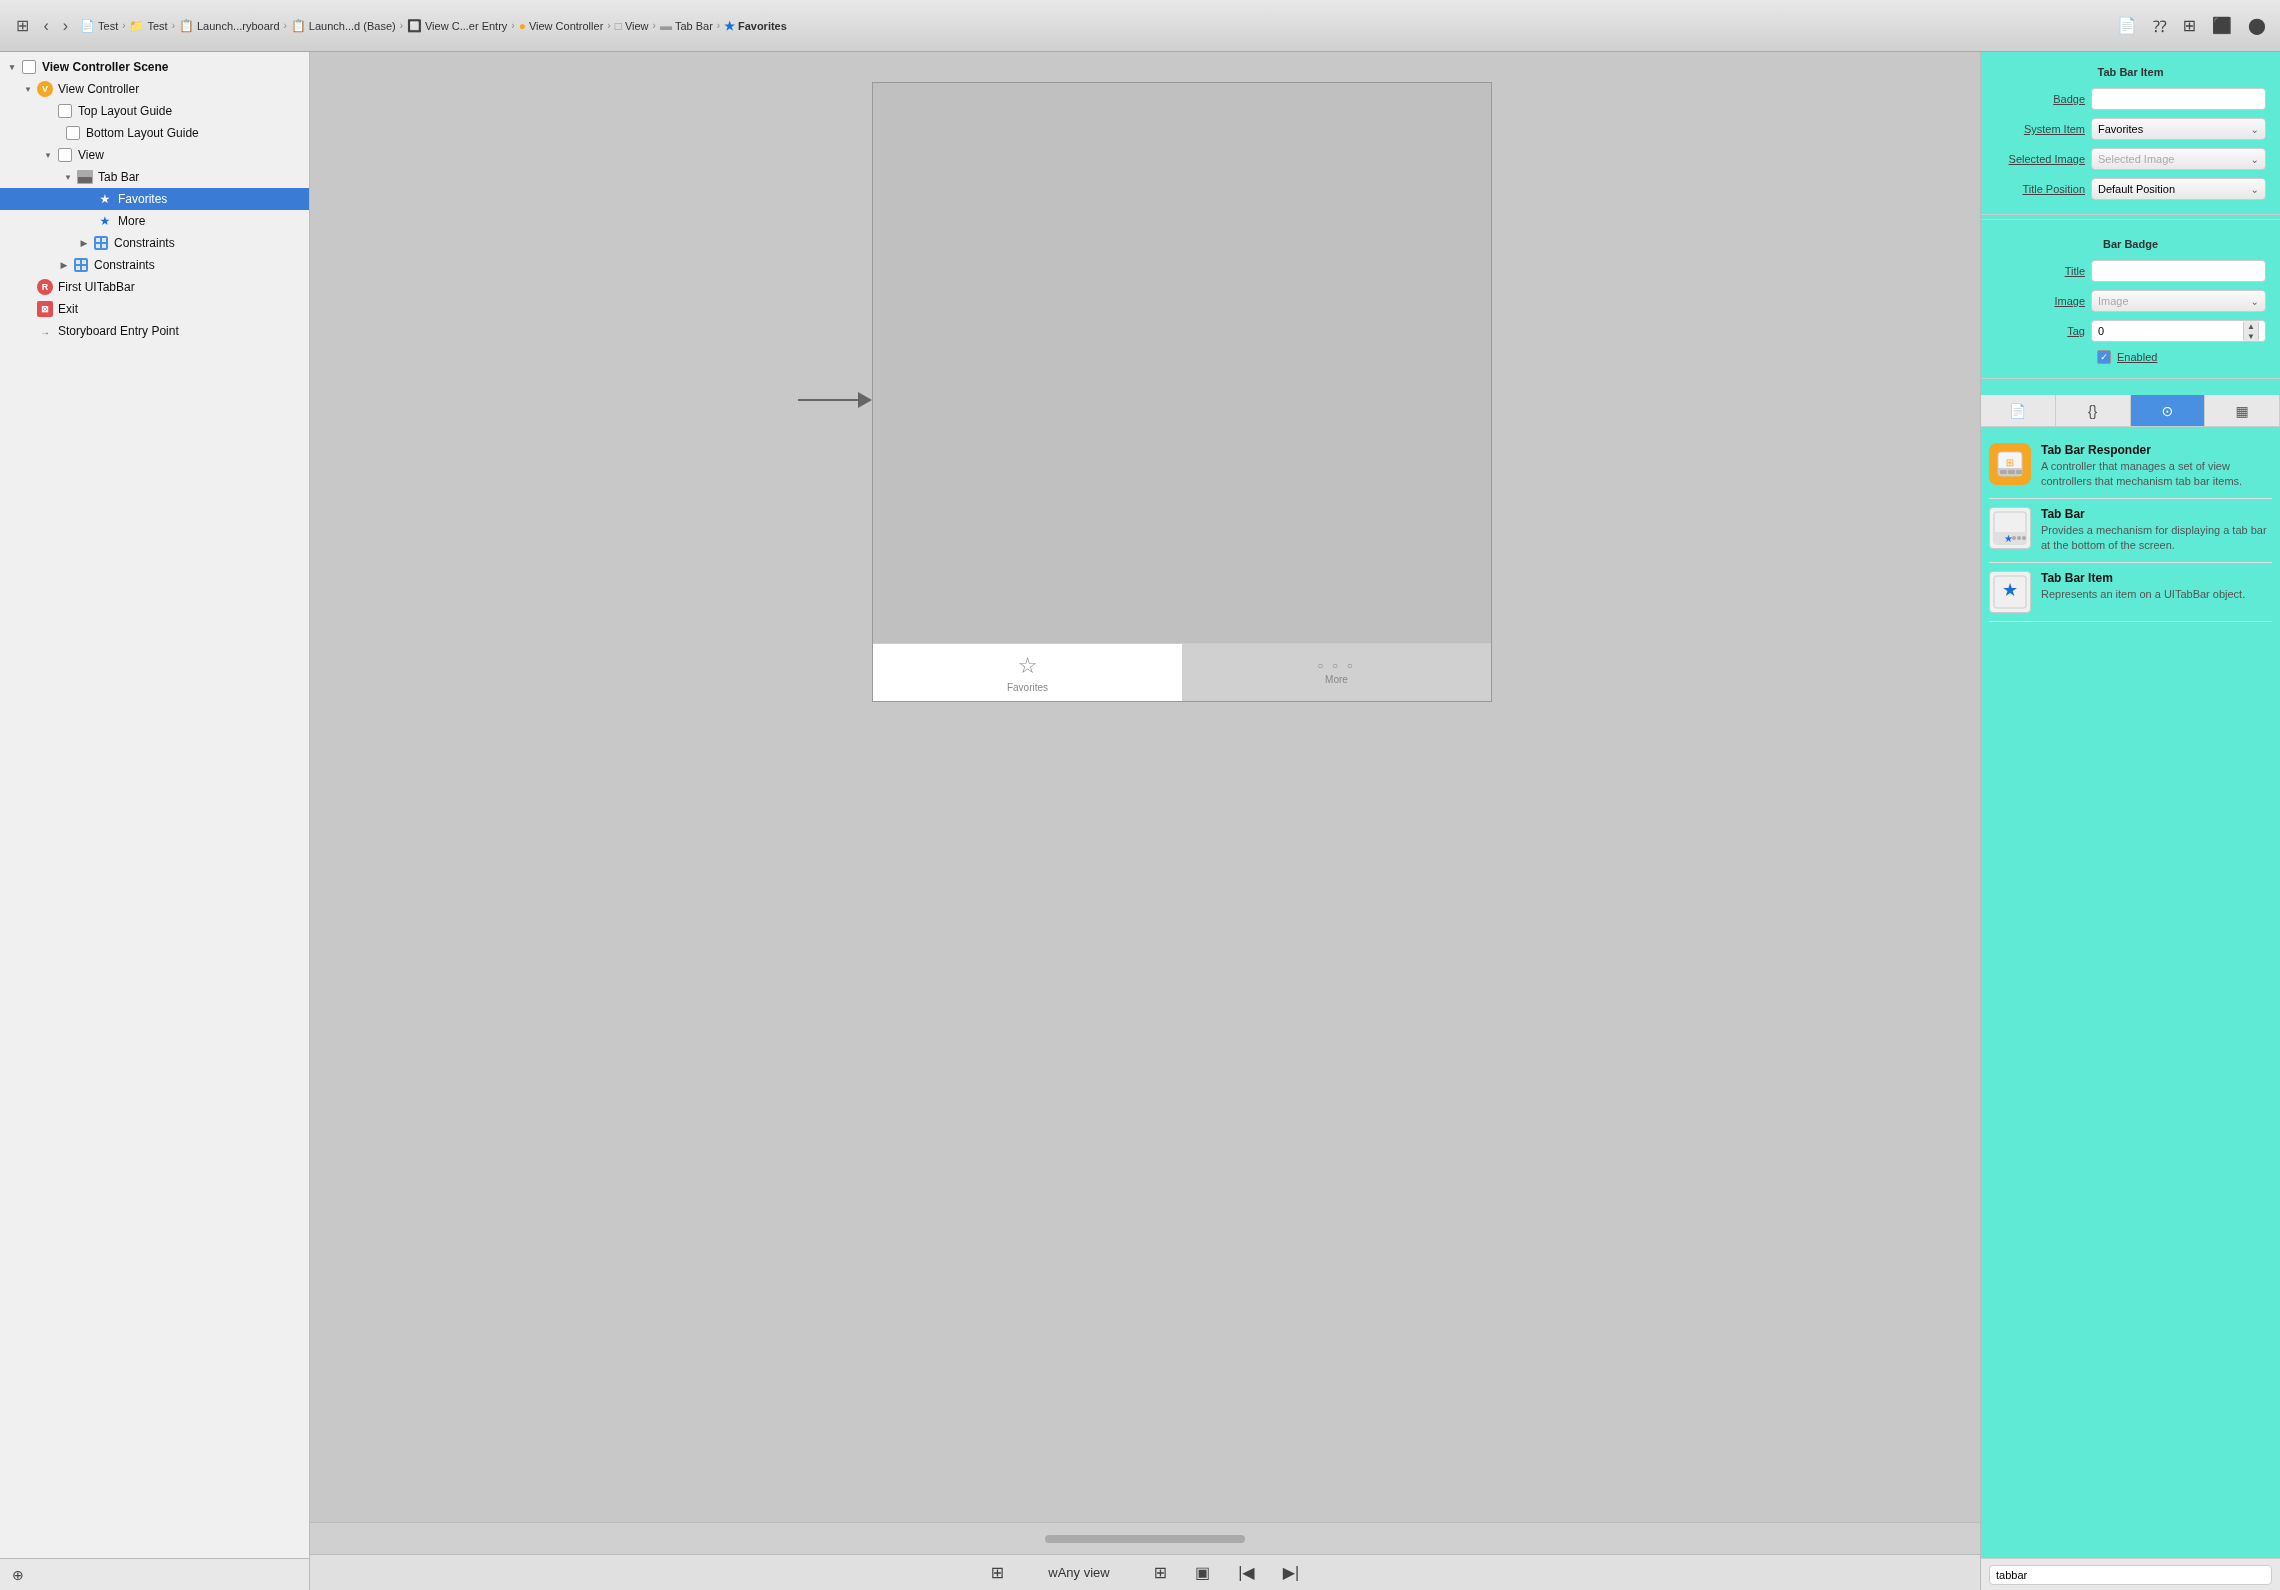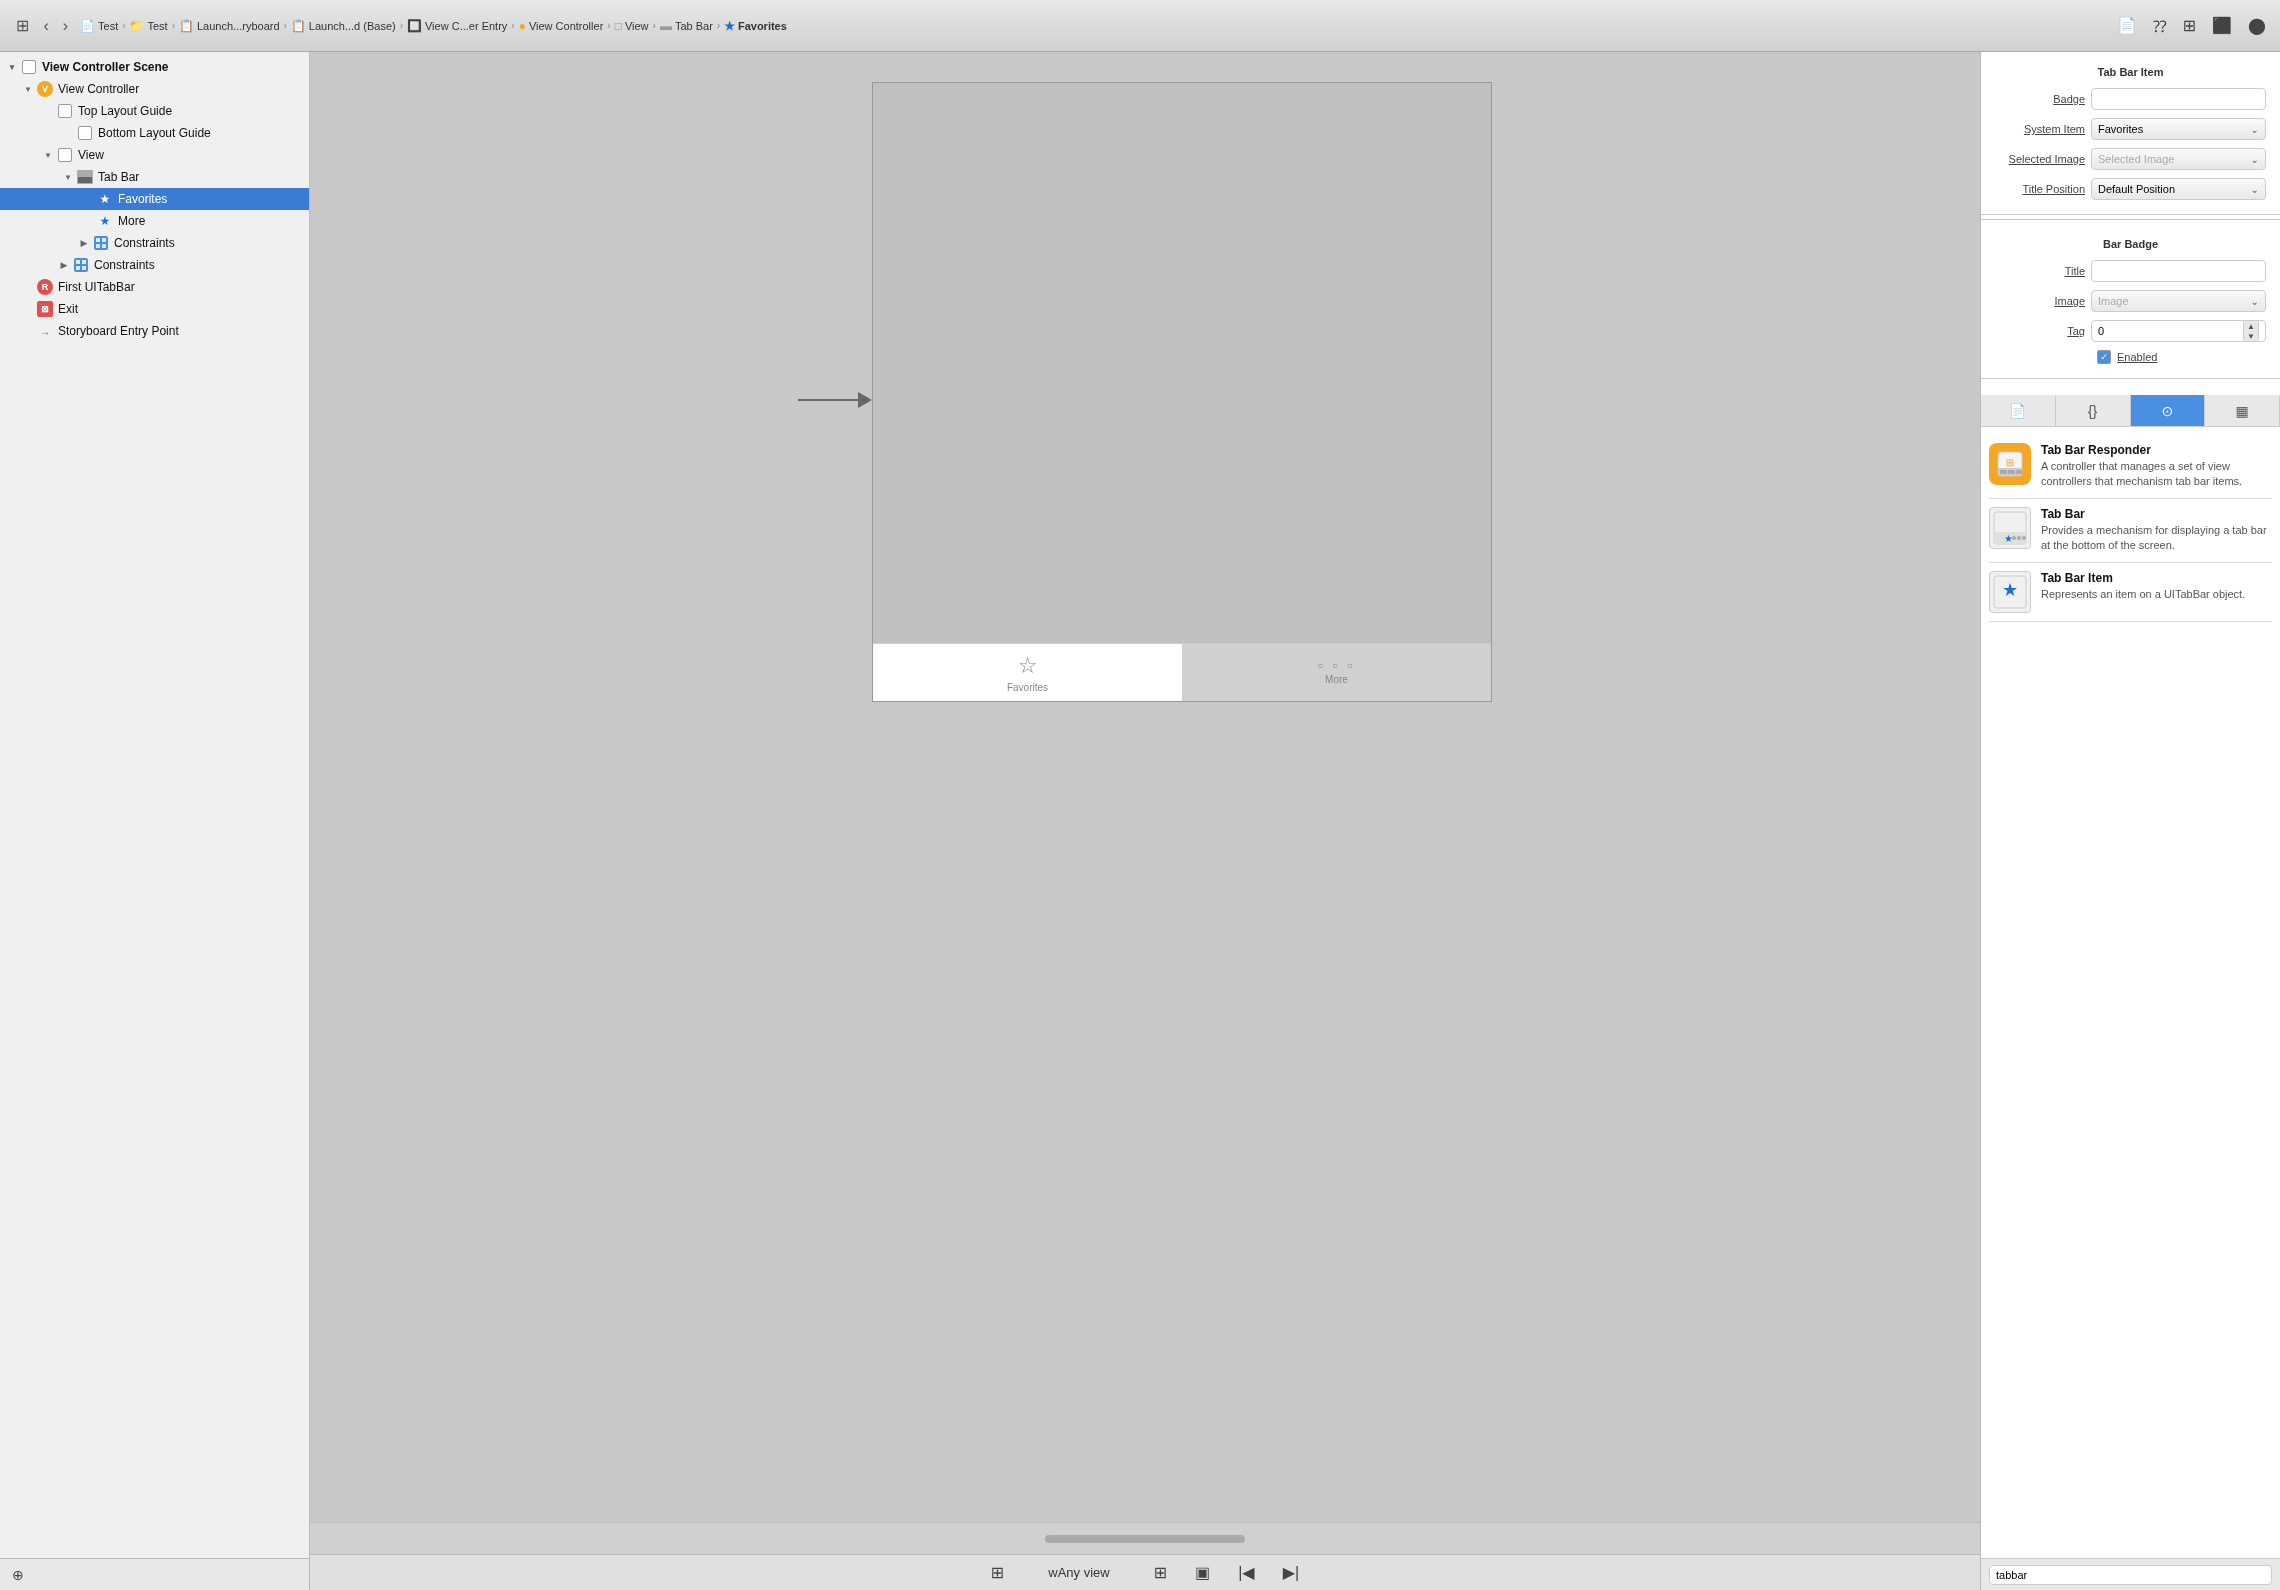--- a/index.html
+++ b/index.html
@@ -281,21 +281,21 @@
       color: #333;
     }
     .footer-right-icons {
       display: flex;
       gap: 20px;
     }
 
     
     .right-panel {
       width: 300px;
-      background: #ffffff;
+      background: #5eead4;
       border-left: 1px solid #bbb;
       display: flex;
       flex-direction: column;
       overflow: hidden;
     }
     .inspector-top {
       flex: 0 0 auto;
       padding: 10px 0;
       border-bottom: 1px solid #ccc;
     }
@@ -588,21 +588,21 @@
       </div>
 
       <div class="tree-item" style="padding-left: 40px;">
         <span class="tree-toggle"></span>
         <span class="tree-icon">
             <div class="icon-white-rect"></div>
           </span>
         <span class="tree-item-label">Top Layout Guide</span>
       </div>
 
-      <div class="tree-item" style="padding-left: 60px;">
+      <div class="tree-item" style="padding-left: 48px;">
         <span class="tree-toggle"></span>
         <span class="tree-icon">
             <div class="icon-white-rect"></div>
           </span>
         <span class="tree-item-label">Bottom Layout Guide</span>
       </div>
 
       <div class="tree-item" style="padding-left: 40px;">
         <span class="tree-toggle">▾</span>
         <span class="tree-icon">

